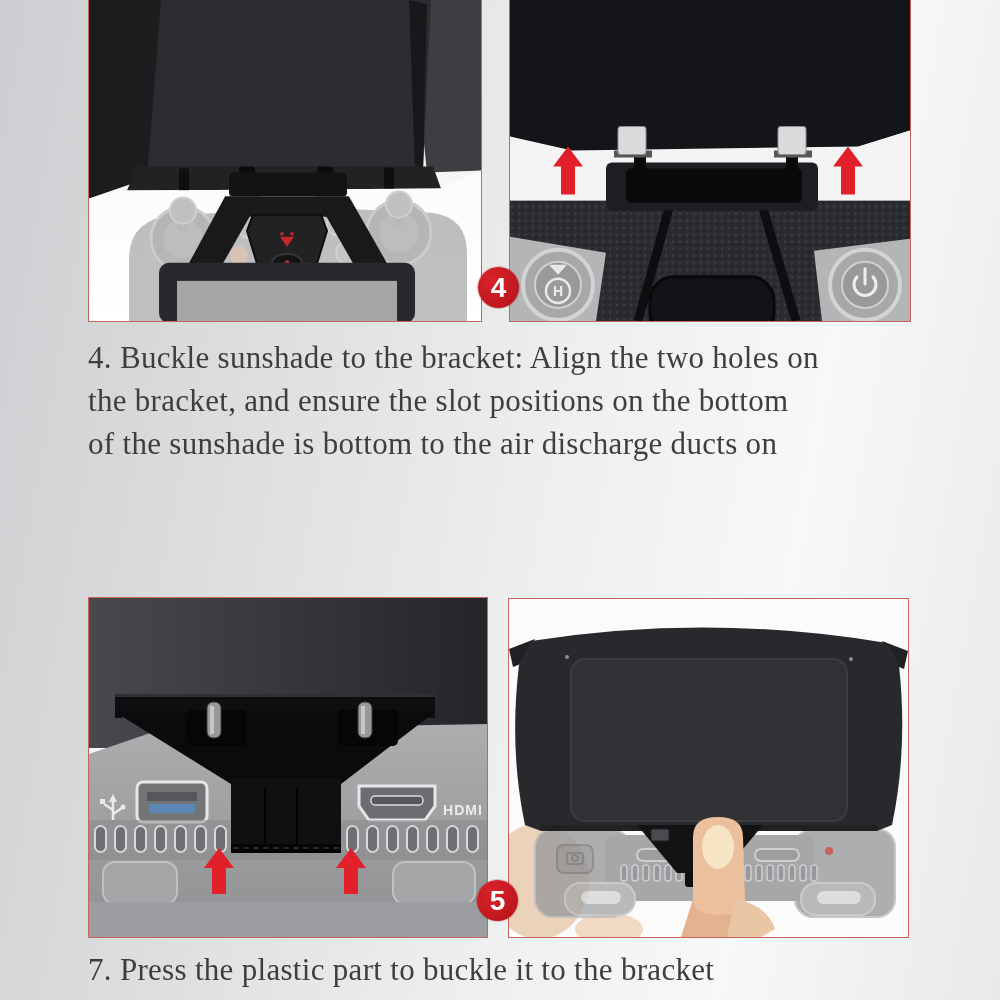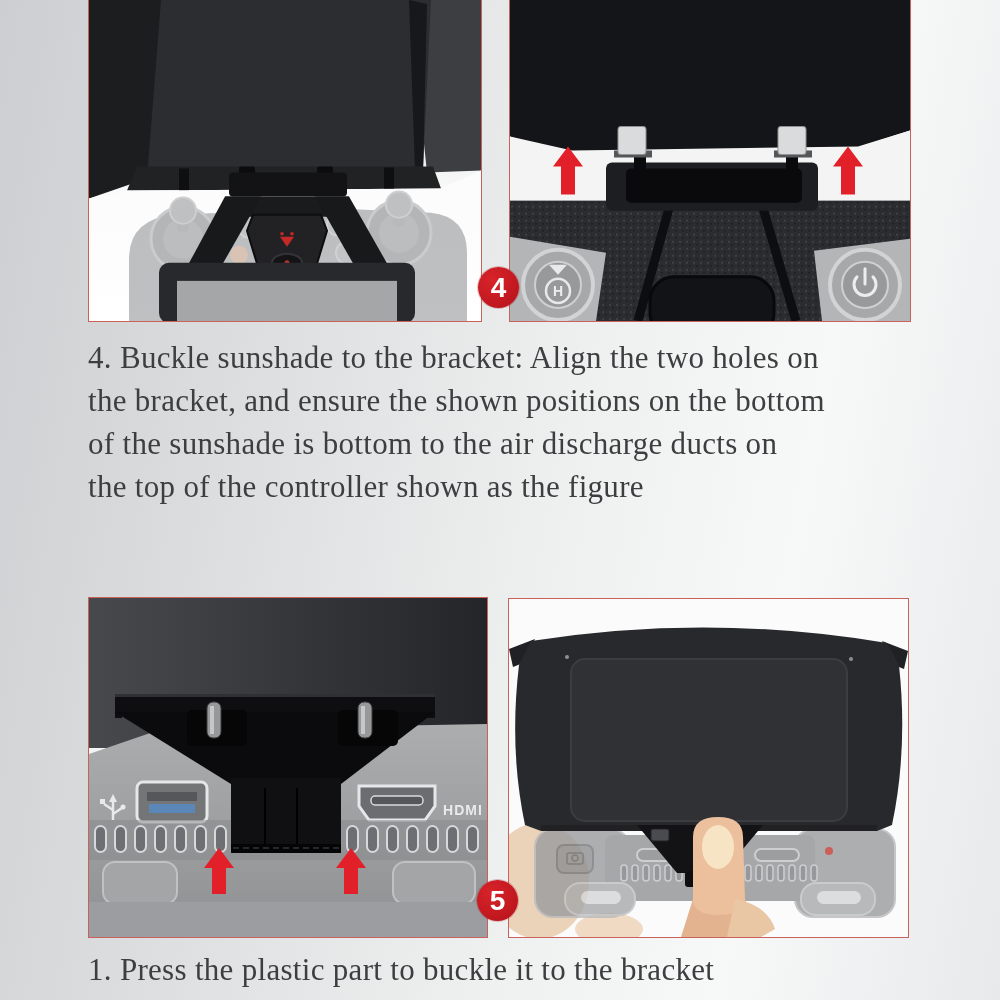--- a/index.html
+++ b/index.html
@@ -142,23 +142,22 @@
       </g>
       <polygon points="58,146 73,166 65,166 65,194 51,194 51,166 43,166" fill="#e2202a"></polygon>
       <polygon points="338,146 353,166 345,166 345,194 331,194 331,166 323,166" fill="#e2202a"></polygon>
     </svg>
   </div>
 
   <div class="badge" id="badge-4">4</div>
 
   <div class="caption" id="caption-step4">
     <div>4. Buckle sunshade to the bracket: Align the two holes on</div>
-    <div>the bracket, and ensure the shown positions on the bottom</div>
+    <div>the bracket, and ensure the slot positions on the bottom</div>
     <div>of the sunshade is bottom to the air discharge ducts on</div>
-    <div>the top of the controller shown as the figure</div>
   </div>
 
   <div class="photo" id="photo-step5-left">
     <svg viewBox="0 0 398 339" preserveAspectRatio="none">
       <defs>
         <linearGradient id="p3top" x1="0" y1="0" x2="1" y2="0">
           <stop offset="0" stop-color="#47494c"></stop>
             <stop offset="1" stop-color="#242528"></stop>
         </linearGradient>
         <linearGradient id="p3body" x1="0" y1="0" x2="0" y2="1">
@@ -294,16 +293,16 @@
         <path d="M184,238 Q184,218 209,218 Q234,218 234,238 L236,300 Q236,316 210,316 Q184,316 184,300 Z" fill="#ecbf9d"></path>
         <ellipse cx="209" cy="248" rx="16" ry="22" fill="#f8e6c6" opacity="0.95"></ellipse>
         <path d="M226,300 Q258,306 266,330 L252,338 L218,338 Z" fill="#e9c6a4"></path>
       </g>
     </svg>
   </div>
 
   <div class="badge" id="badge-5">5</div>
 
   <div class="caption" id="caption-step5">
-    <div>1. Press the plastic part to buckle it to the bracket</div>
+    <div>7. Press the plastic part to buckle it to the bracket</div>
   </div>
 
 </div>
 
 </body></html>

